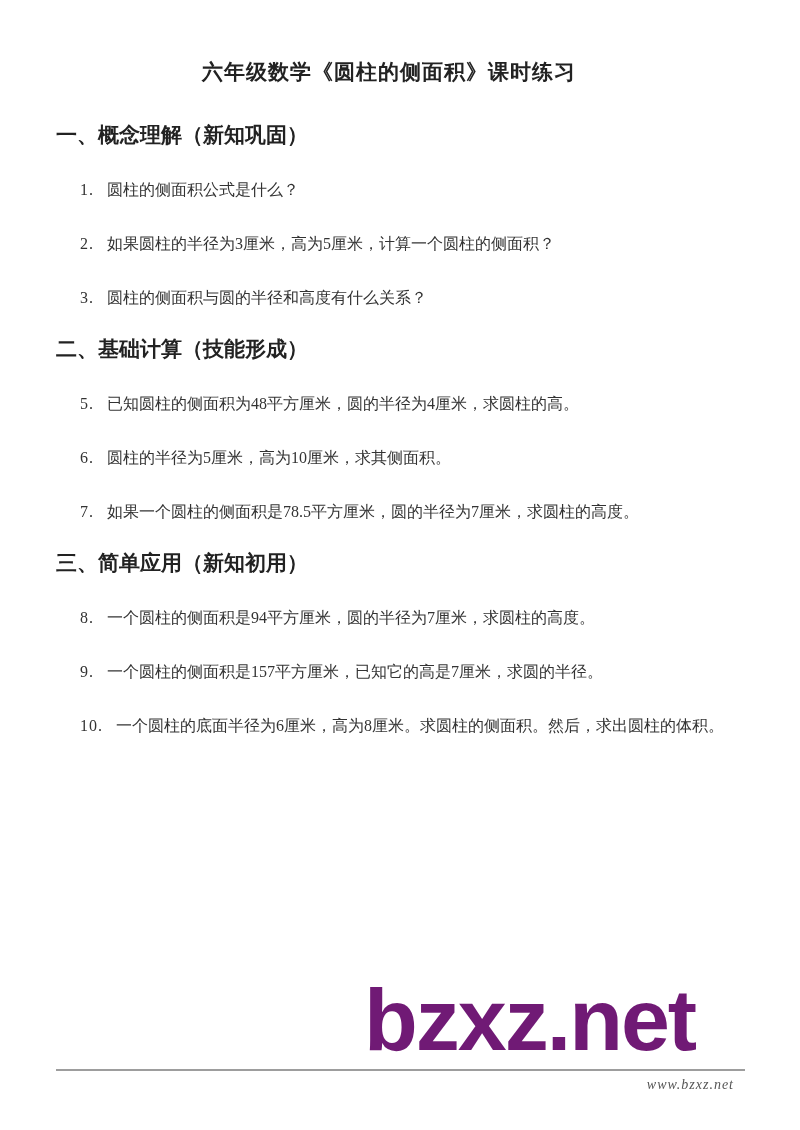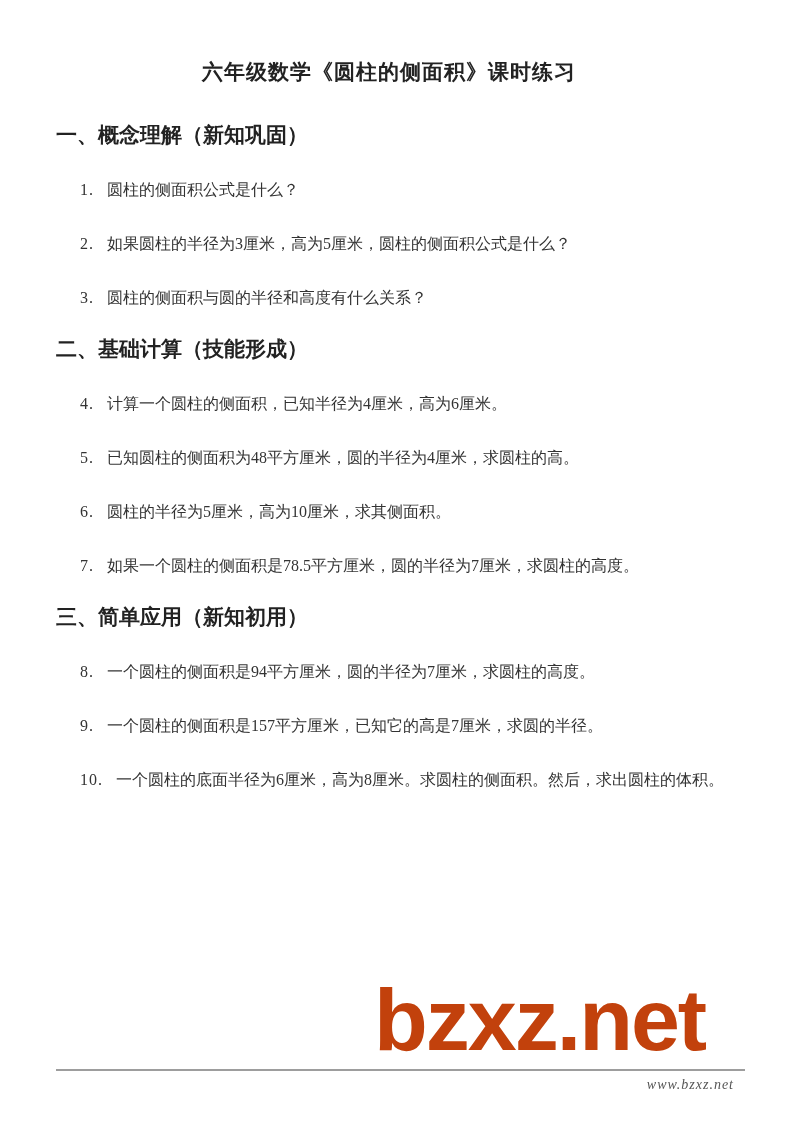--- a/index.html
+++ b/index.html
@@ -46,28 +46,28 @@
     line-height: 22px;
     text-indent: 44px;
     color: #333333;
   }
   .item .num {
     margin-right: 13px;
     letter-spacing: 1px;
   }
   .watermark {
     position: absolute;
-    left: 374px;
+    left: 364px;
     top: 976px;
     font-family: "Liberation Sans", "DejaVu Sans", sans-serif;
     font-weight: bold;
     font-size: 88px;
     line-height: 88px;
     letter-spacing: -2px;
-    color: #c2410c;
+    color: #701a75;
     user-select: none;
     white-space: nowrap;
   }
   .footer-line {
     position: absolute;
     left: 56px;
     top: 1069px;
     width: 689px;
     height: 2px;
     background: #9d9d9d;
@@ -87,27 +87,26 @@
 <body>
 
 <div class="page">
   <div class="content">
 
     <h1 class="doc-title">六年级数学《圆柱的侧面积》课时练习</h1>
 
     <div class="section">
       <h2 class="section-heading">一、概念理解（新知巩固）</h2>
       <p class="item"><span class="num">1.</span><span>圆柱的侧面积公式是什么？</span></p>
-      <p class="item"><span class="num">2.</span><span>如果圆柱的半径为3厘米，高为5厘米，圆柱的侧面积公式是什么？</span></p>
+      <p class="item"><span class="num">2.</span><span>如果圆柱的半径为3厘米，高为5厘米，计算一个圆柱的侧面积？</span></p>
       <p class="item"><span class="num">3.</span><span>圆柱的侧面积与圆的半径和高度有什么关系？</span></p>
     </div>
 
     <div class="section">
       <h2 class="section-heading">二、基础计算（技能形成）</h2>
-      <p class="item"><span class="num">4.</span><span>计算一个圆柱的侧面积，已知半径为4厘米，高为6厘米。</span></p>
       <p class="item"><span class="num">5.</span><span>已知圆柱的侧面积为48平方厘米，圆的半径为4厘米，求圆柱的高。</span></p>
       <p class="item"><span class="num">6.</span><span>圆柱的半径为5厘米，高为10厘米，求其侧面积。</span></p>
       <p class="item"><span class="num">7.</span><span>如果一个圆柱的侧面积是78.5平方厘米，圆的半径为7厘米，求圆柱的高度。</span></p>
     </div>
 
     <div class="section">
       <h2 class="section-heading">三、简单应用（新知初用）</h2>
       <p class="item"><span class="num">8.</span><span>一个圆柱的侧面积是94平方厘米，圆的半径为7厘米，求圆柱的高度。</span></p>
       <p class="item"><span class="num">9.</span><span>一个圆柱的侧面积是157平方厘米，已知它的高是7厘米，求圆的半径。</span></p>
     </div>

